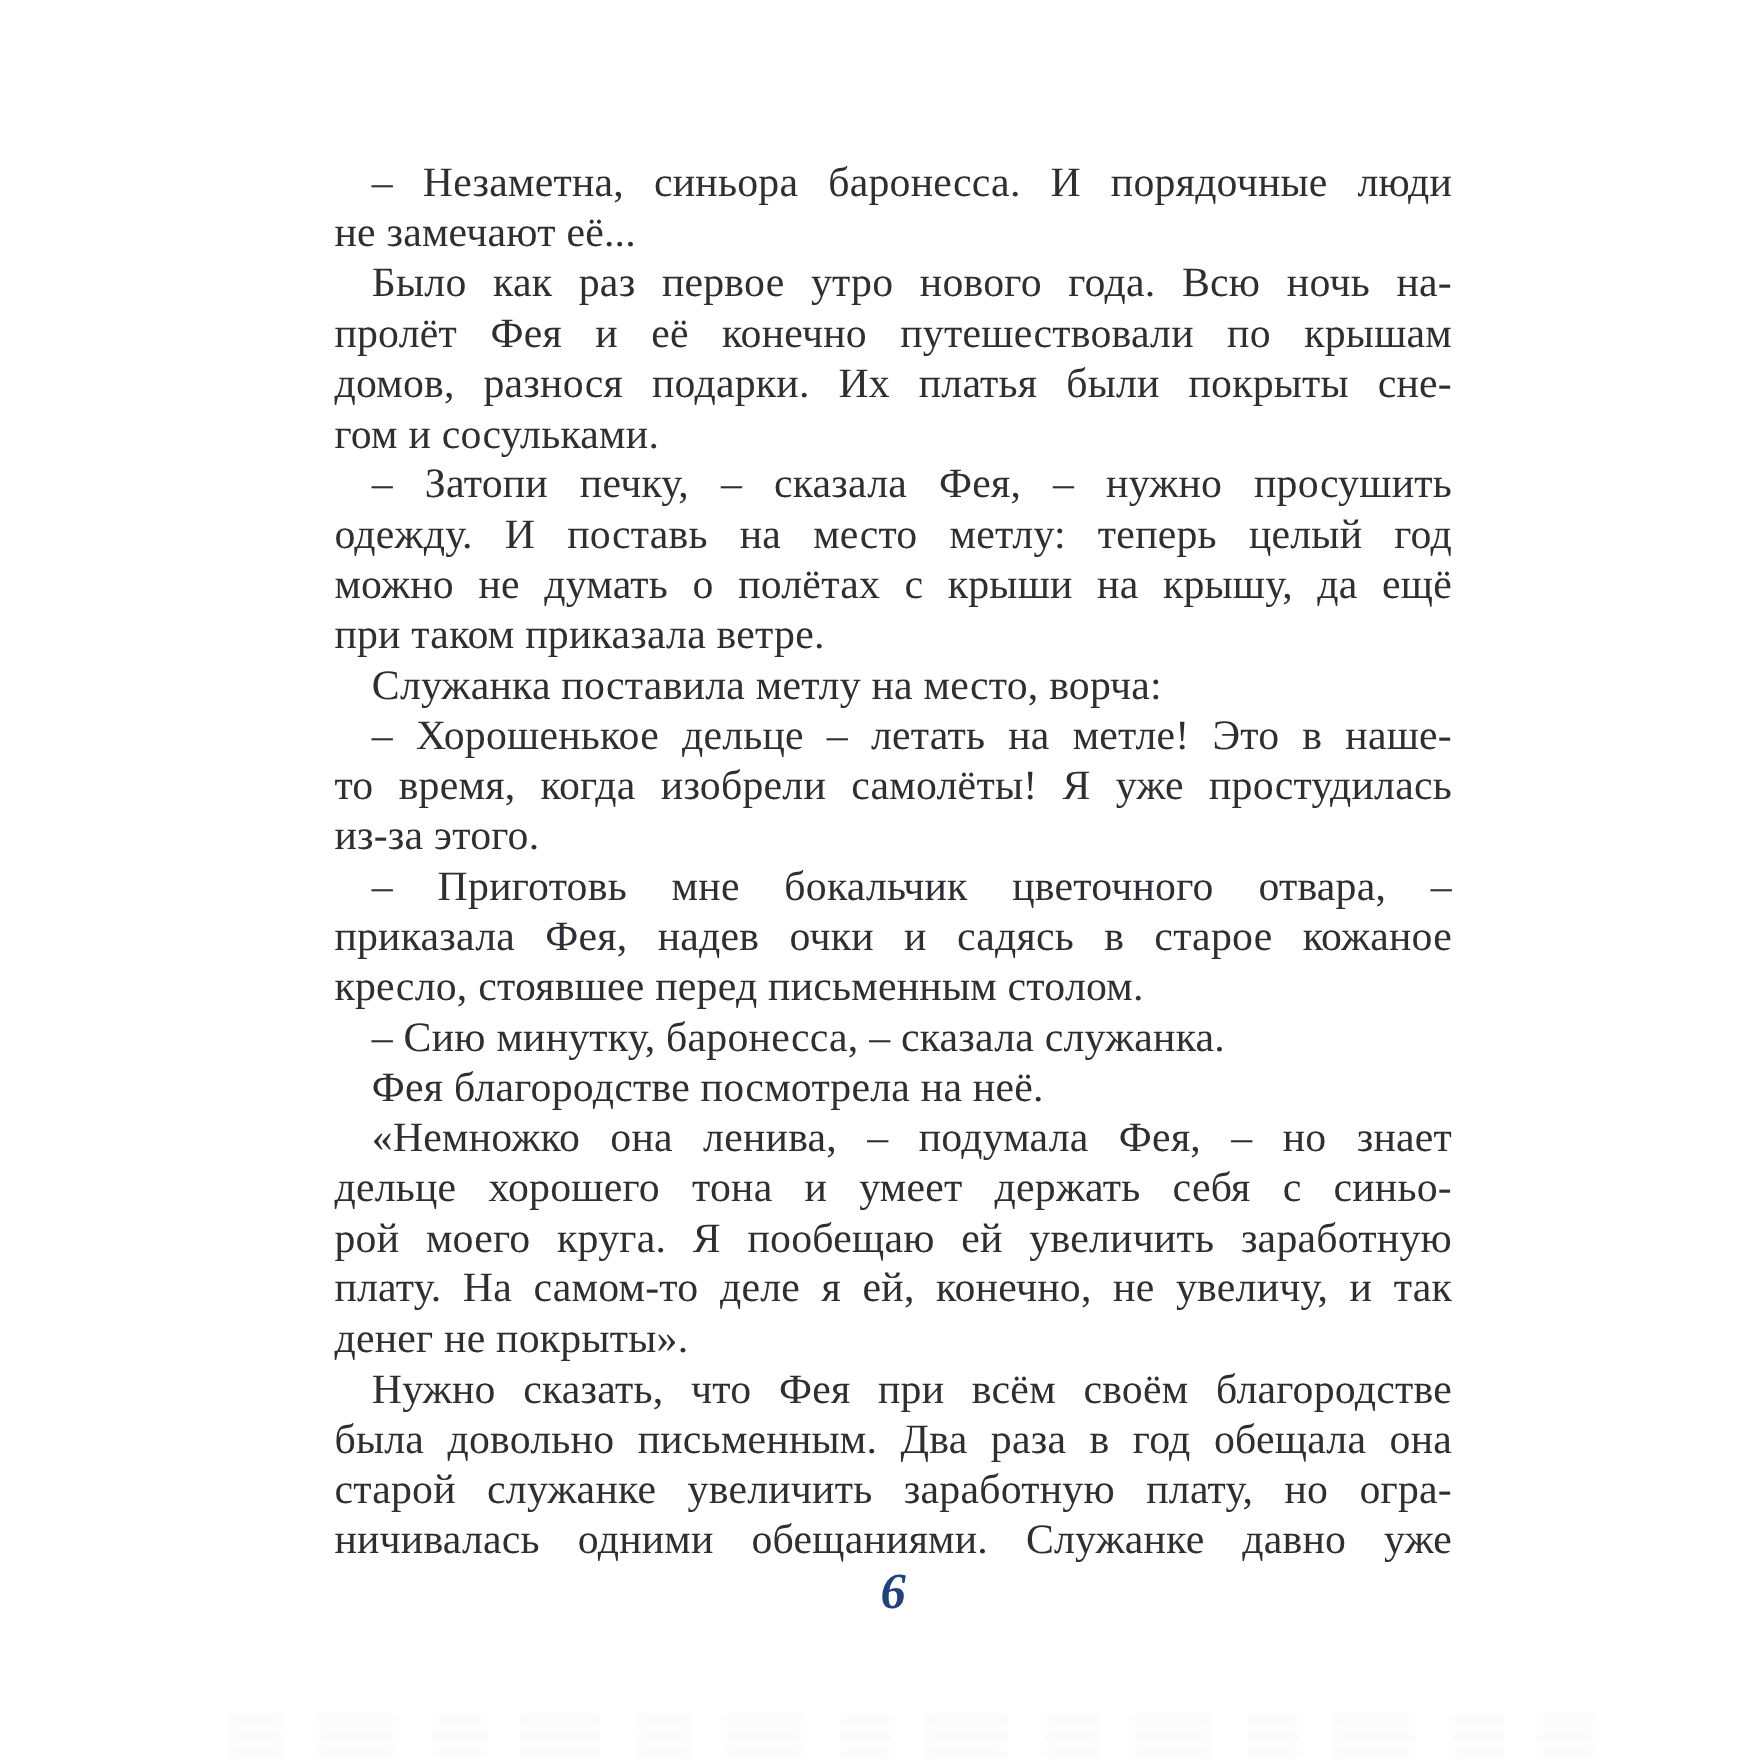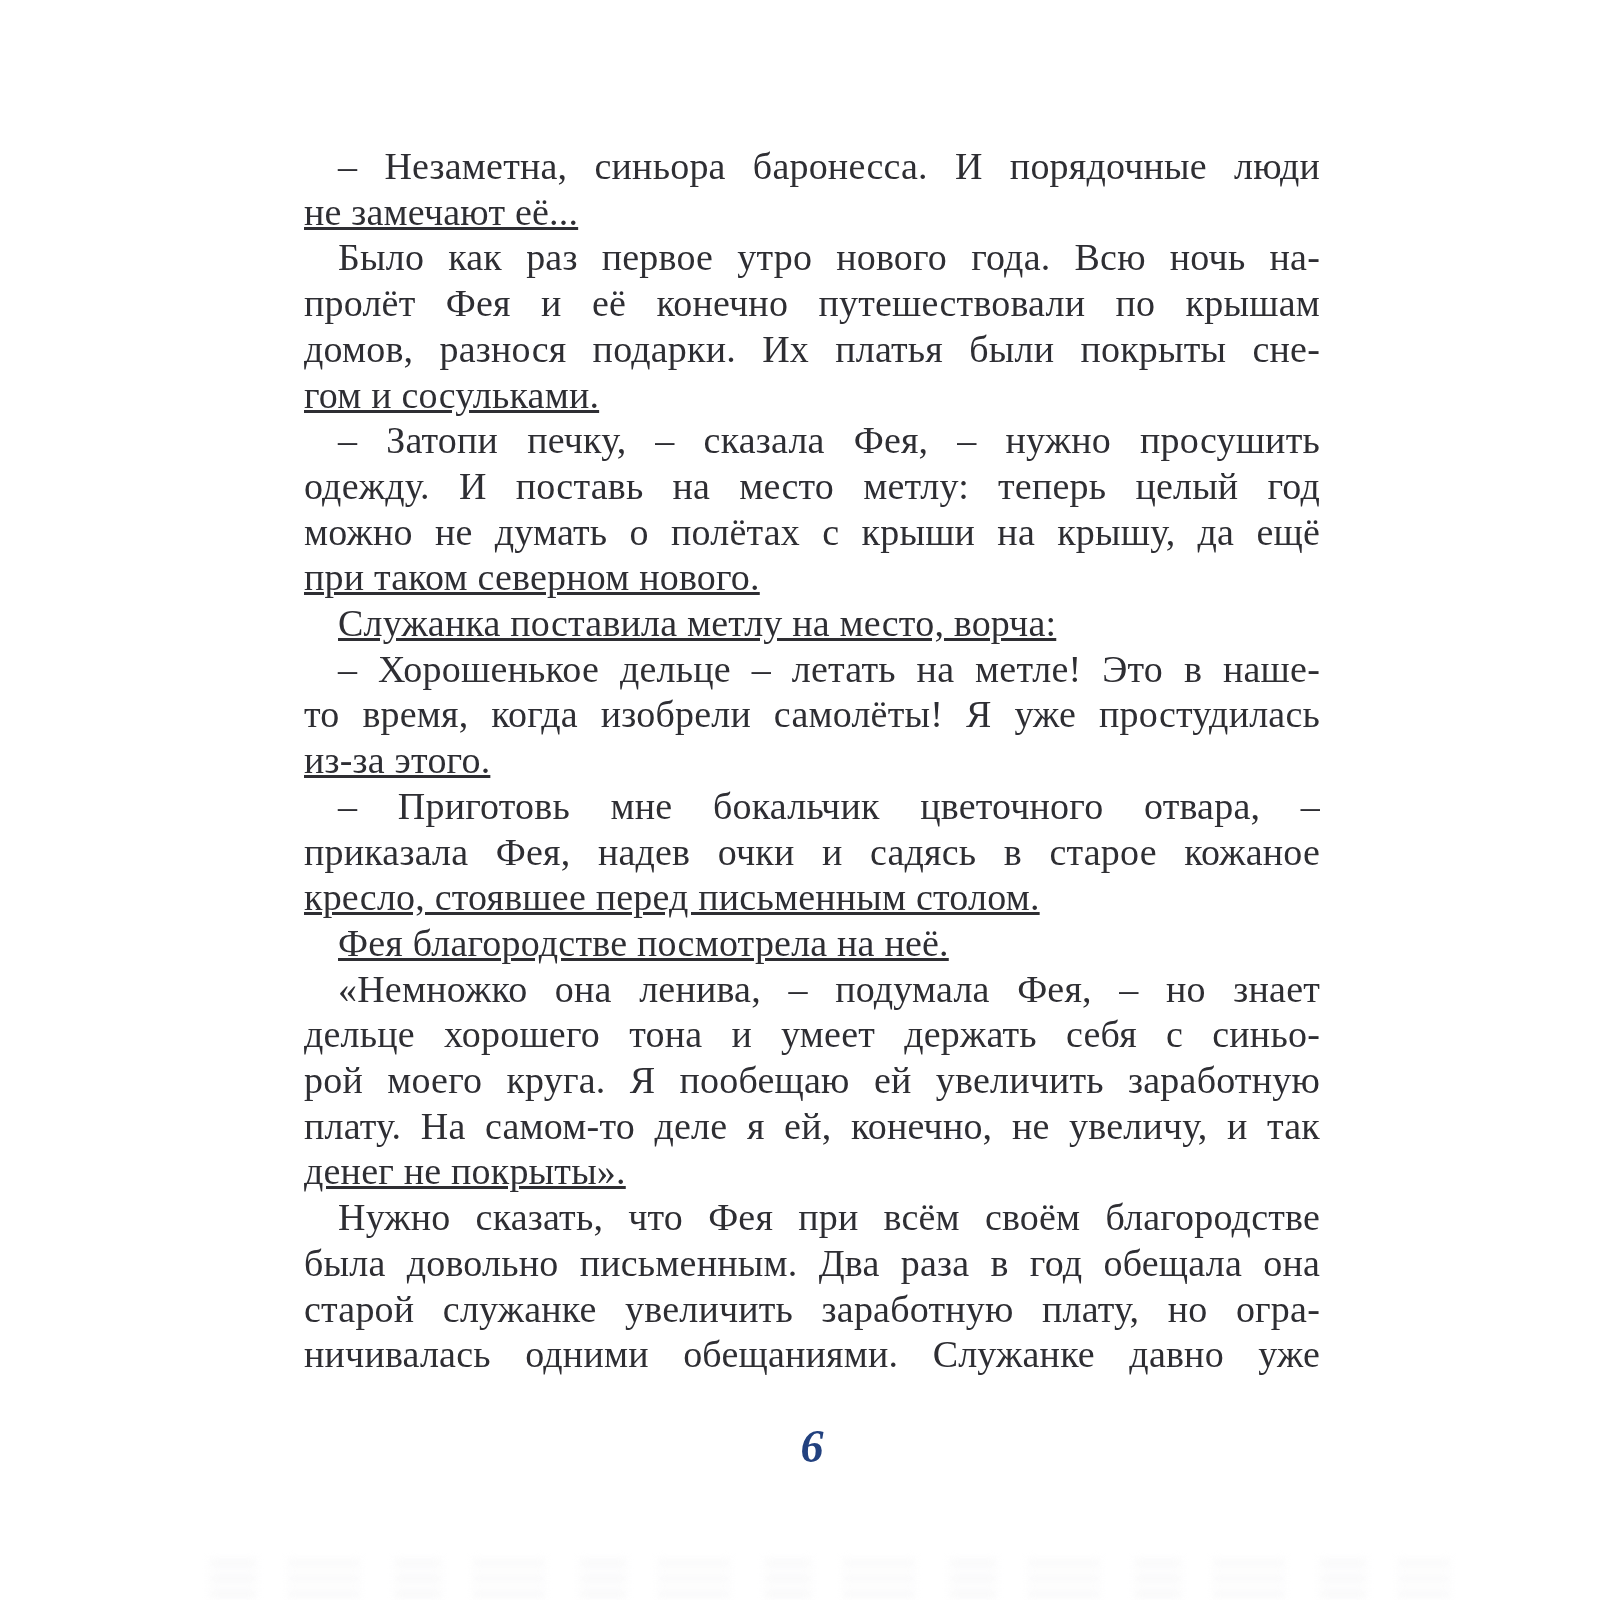--- a/index.html
+++ b/index.html
@@ -30,21 +30,20 @@
     padding: 0;
   }
   .line {
     text-align: justify;
     text-align-last: justify;
     white-space: normal;
   }
   .line.nojust {
     text-align: right;
     text-align-last: left;
-    text-decoration: underline;
   }
   .line.indent {
     text-indent: 34px;
   }
   .pagenum {
     position: absolute;
     left: 304px;
     top: 1422px;
     width: 1016px;
     text-align: center;
@@ -87,34 +86,37 @@
       <div class="paragraph">
         <div class="line indent">Было как раз первое утро нового года. Всю ночь на-</div>
         <div class="line">пролёт Фея и её конечно путешествовали по крышам</div>
         <div class="line">домов, разнося подарки. Их платья были покрыты сне-</div>
         <div class="line nojust">гом и сосульками.</div>
       </div>
       <div class="paragraph">
         <div class="line indent">– Затопи печку, – сказала Фея, – нужно просушить</div>
         <div class="line">одежду. И поставь на место метлу: теперь целый год</div>
         <div class="line">можно не думать о полётах с крыши на крышу, да ещё</div>
-        <div class="line nojust">при таком северном нового.</div>
+        <div class="line nojust">при таком приказала ветре.</div>
       </div>
       <div class="paragraph">
         <div class="line indent nojust">Служанка поставила метлу на место, ворча:</div>
       </div>
       <div class="paragraph">
         <div class="line indent">– Хорошенькое дельце – летать на метле! Это в наше-</div>
         <div class="line">то время, когда изобрели самолёты! Я уже простудилась</div>
         <div class="line nojust">из-за этого.</div>
       </div>
       <div class="paragraph">
         <div class="line indent">– Приготовь мне бокальчик цветочного отвара, –</div>
         <div class="line">приказала Фея, надев очки и садясь в старое кожаное</div>
         <div class="line nojust">кресло, стоявшее перед письменным столом.</div>
+      </div>
+      <div class="paragraph">
+        <div class="line indent nojust">– Сию минутку, баронесса, – сказала служанка.</div>
       </div>
       <div class="paragraph">
         <div class="line indent nojust">Фея благородстве посмотрела на неё.</div>
       </div>
       <div class="paragraph">
         <div class="line indent">«Немножко она ленива, – подумала Фея, – но знает</div>
         <div class="line">дельце хорошего тона и умеет держать себя с синьо-</div>
         <div class="line">рой моего круга. Я пообещаю ей увеличить заработную</div>
         <div class="line">плату. На самом-то деле я ей, конечно, не увеличу, и так</div>
         <div class="line nojust">денег не покрыты».</div>

